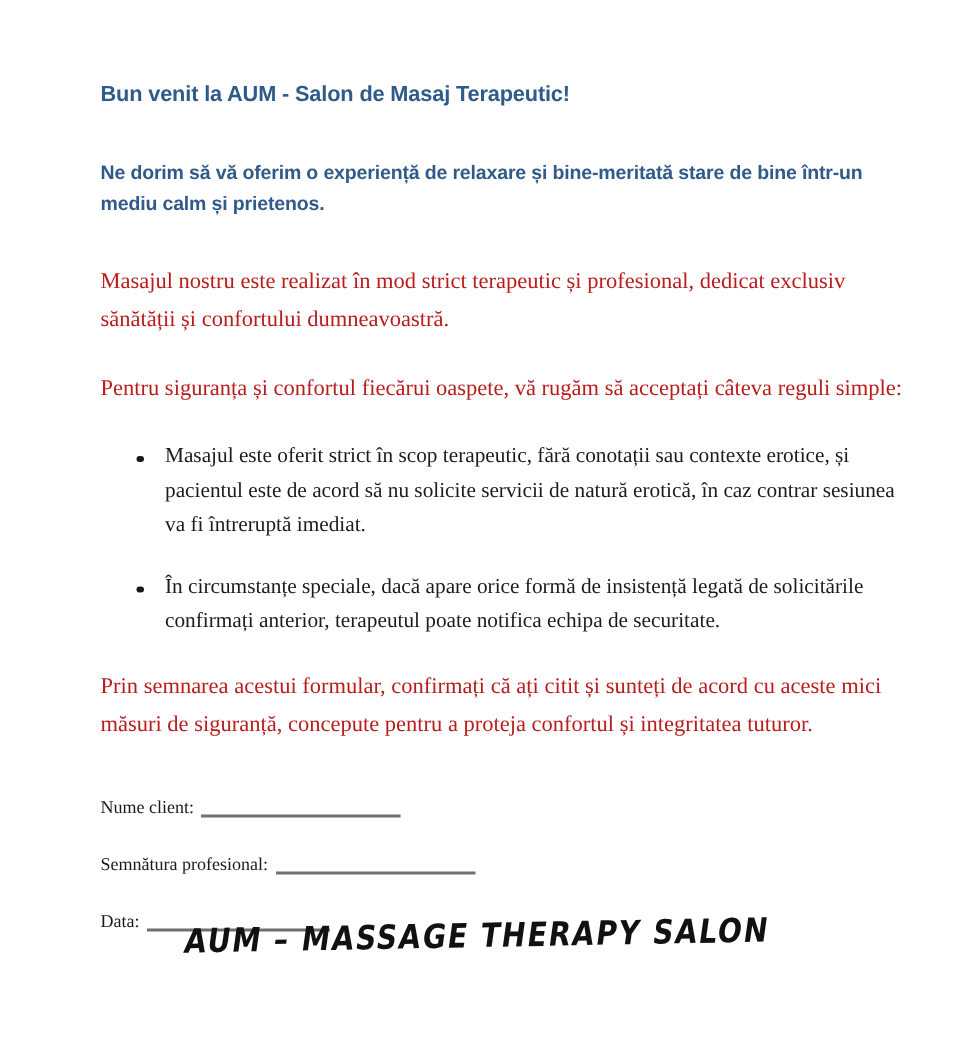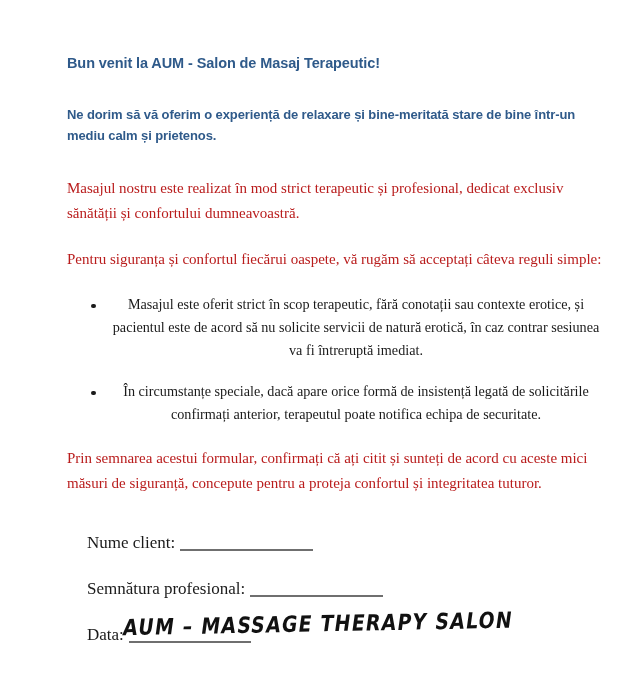--- a/index.html
+++ b/index.html
@@ -68,21 +68,20 @@
     margin: 0 0 0 0;
     padding: 0;
   }
   .rules li {
     position: relative;
     padding-left: 43px;
     font-size: 14.2px;
     line-height: 1.62;
     color: #1a1a1a;
     margin-bottom: 0;
-    text-align: center;
   }
   .rules li .bullet-dot {
     position: absolute;
     left: 24px;
     top: 0.72em;
     width: 4.5px;
     height: 4.5px;
     background: #1a1a1a;
     border-radius: 50%;
     display: block;
@@ -96,26 +95,25 @@
 
   .rules-wrap {
     margin-bottom: 20px;
   }
 
   
   .sig-block {
     margin-top: 34px;
   }
   .sig-line {
-    font-size: 17px;
+    font-size: 12px;
     line-height: 1.6;
     color: #1a1a1a;
     margin-bottom: 19px;
     white-space: nowrap;
-    margin-left: 20px;
   }
   .sig-label {
     color: #1a1a1a;
   }
   .sig-rule {
     display: inline-block;
     vertical-align: -3px;
     border-bottom: 2px solid #6f6f6f;
     margin-left: 5px;
   }

